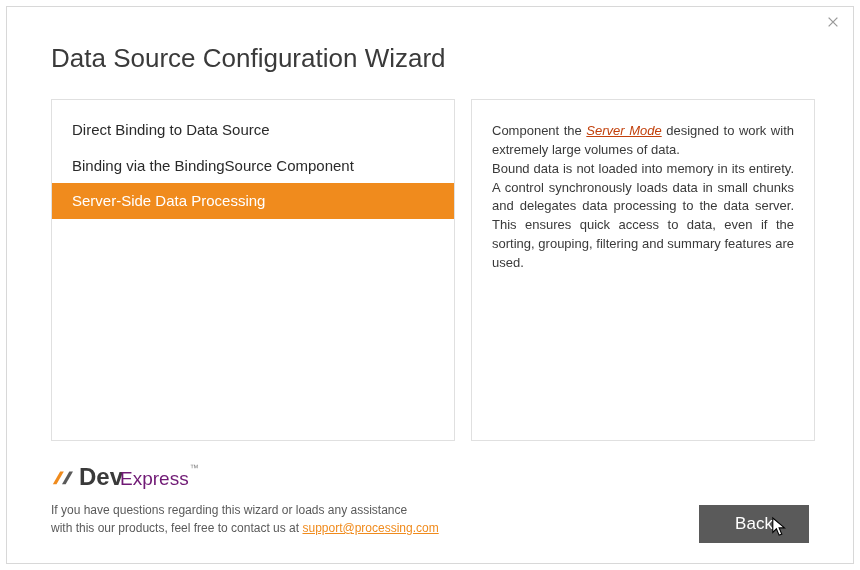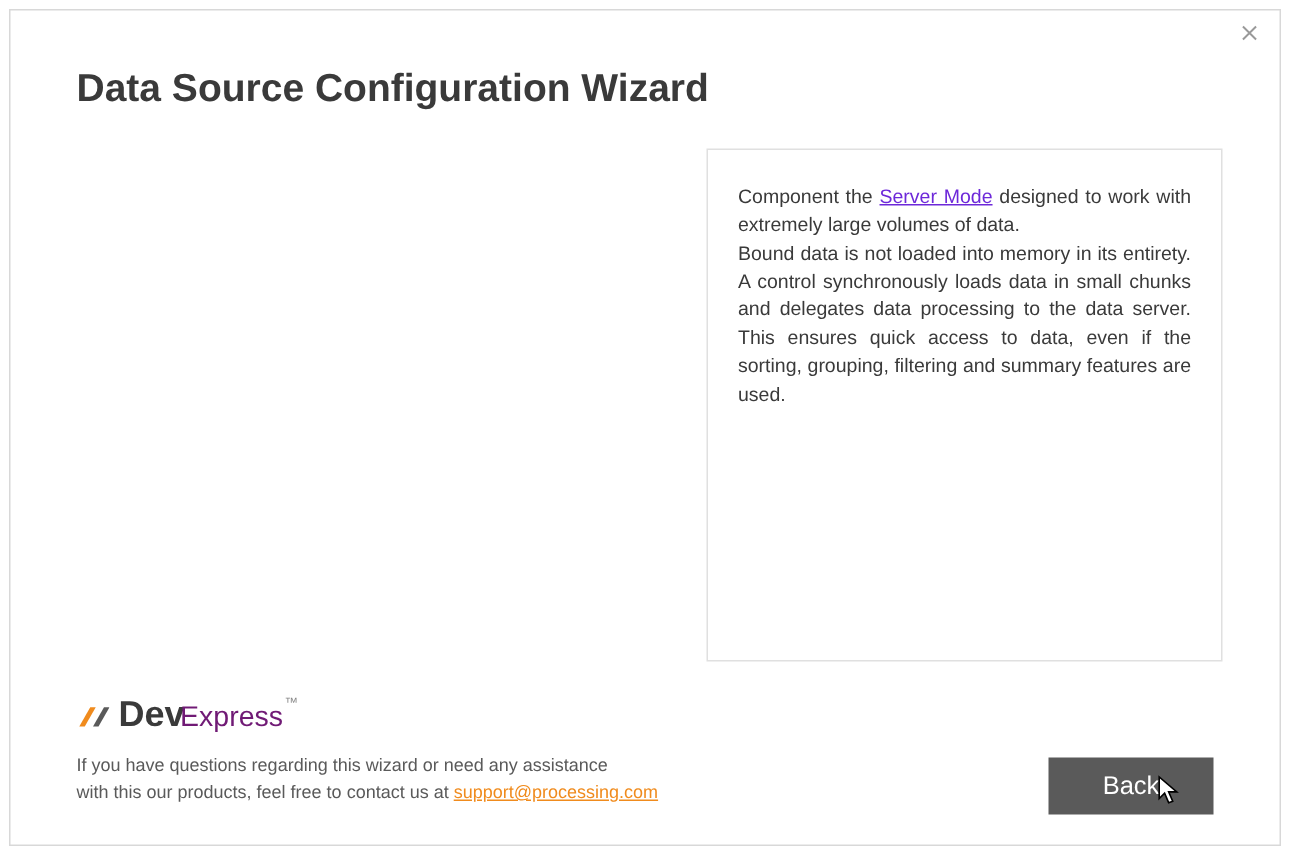--- a/index.html
+++ b/index.html
@@ -28,21 +28,21 @@
       font-size: 16px;
       line-height: 16px;
       text-align: center;
       cursor: pointer;
     }
     .title {
       position: absolute;
       top: 36px;
       left: 44px;
       font-size: 26px;
-      font-weight: 700;
+      font-weight: 400;
       color: #3a3a3a;
     }
     .panel {
       position: absolute;
       border: 1px solid #e0e0e0;
       background: #fff;
     }
     .panel-left {
       top: 92px;
       left: 44px;
@@ -68,22 +68,23 @@
       background: #f08b1d;
       color: #fff;
     }
     .desc {
       font-size: 13px;
       color: #3a3a3a;
       line-height: 1.45;
       text-align: justify;
     }
     .desc a {
-      color: #6d28d9;
+      color: #c2410c;
       text-decoration: underline;
+      font-style: italic;
     }
     .footer {
       position: absolute;
       left: 44px;
       right: 44px;
       bottom: 20px;
       height: 80px;
     }
     .logo-row { display: flex; align-items: center; gap: 6px; margin-bottom: 10px; }
     .logo-mark {
@@ -133,20 +134,25 @@
 <div class="window">
 
   <div class="close-btn">
     <svg viewBox="0 0 16 16" width="14" height="14">
         <path d="M3 3 L13 13 M13 3 L3 13" stroke="#999" stroke-width="1.5" fill="none"></path>
       </svg>
   </div>
 
   <div class="title">Data Source Configuration Wizard</div>
 
+  <div class="panel panel-left">
+    <div class="option">Direct Binding to Data Source</div>
+    <div class="option">Binding via the BindingSource Component</div>
+    <div class="option selected">Server-Side Data Processing</div>
+  </div>
 
   <div class="panel panel-right">
     <div class="desc">
       <span>Component the </span><a href="#">Server Mode</a><span> designed to work with extremely large volumes of data.</span>
       <br>
       <span>Bound data is not loaded into memory in its entirety. A control synchronously loads data in small chunks and delegates data processing to the data server. This ensures quick access to data, even if the sorting, grouping, filtering and summary features are used.</span>
     </div>
   </div>
 
   <div class="footer">
@@ -155,21 +161,21 @@
         <svg viewBox="0 0 24 24" width="22" height="22">
           <path d="M2 20 L10 6 L14 6 L6 20 Z" fill="#f08b1d"></path>
           <path d="M12 20 L20 6 L24 6 L16 20 Z" fill="#5a5a5a"></path>
         </svg>
       </span>
       <span>
         <span class="logo-text1">Dev</span><span class="logo-text2">Express</span><span class="logo-tm">™</span>
       </span>
     </div>
     <div class="footer-text">
-      <span>If you have questions regarding this wizard or need any assistance</span><br>
+      <span>If you have questions regarding this wizard or loads any assistance</span><br>
       <span>with this our products, feel free to contact us at </span><a href="#">support@processing.com</a>
     </div>
 
     <div class="btn-row">
       <button class="btn btn-back">Back</button>
     </div>
 
     <span class="cursor">
       <svg viewBox="0 0 20 24" width="18" height="22">
         <path d="M2 2 L2 18 L6 14 L9 21 L12 20 L9 13 L15 13 Z" fill="#fff" stroke="#000" stroke-width="1.2"></path>

